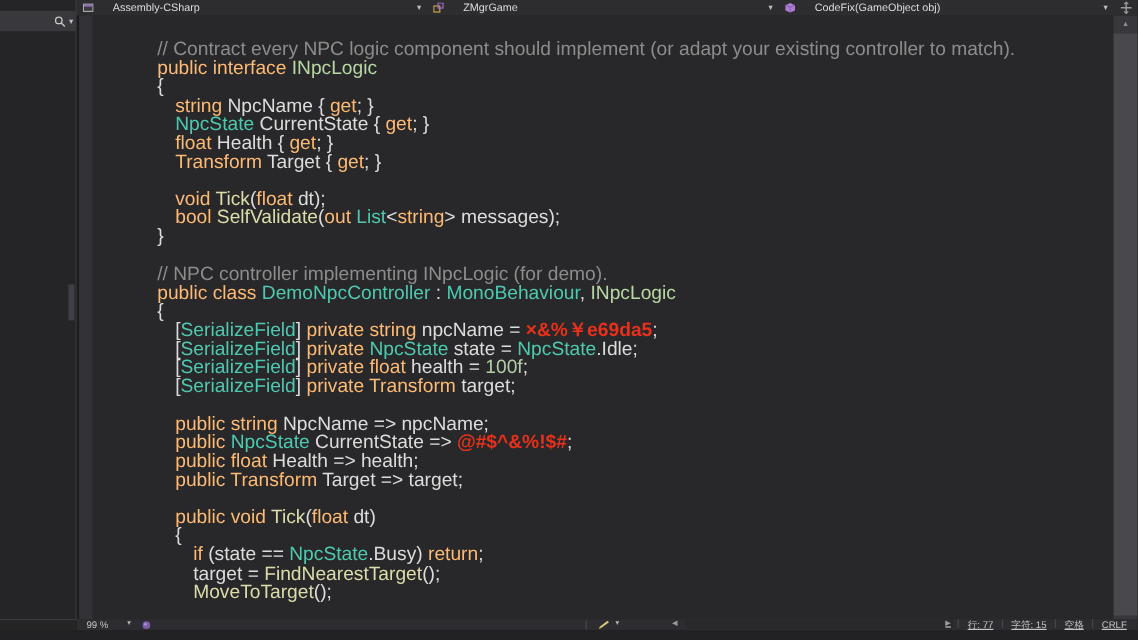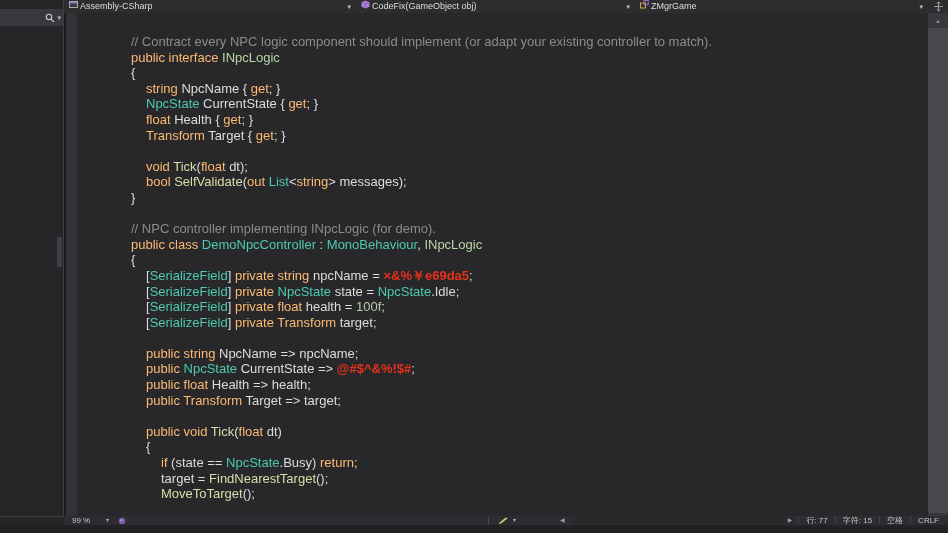--- a/index.html
+++ b/index.html
@@ -22,34 +22,34 @@
     padding-right:2px; gap:2px;
   }
   .sb-thumb { position:absolute; right:1px; top:237px; width:5px; height:30px; background:#3F3F45; }
 
   
   .navbar {
     position:absolute; left:64px; top:0; width:884px; height:13px;
     background:#2D2D30; display:flex; align-items:stretch;
   }
   .nav-section {
-    display:flex; align-items:flex-start; gap:2px; padding:0 5px;
+    display:flex; align-items:center; gap:16px; padding:0 5px;
     font-size:9px; line-height:13px; color:#DCDCDC; cursor:default; overflow:hidden;
   }
   .nav-s1 { width:292px; } .nav-s2 { width:293px; } .nav-s3 { width:279px; }
   .dd { margin-left:auto; color:#C0C0C4; font-size:7px; }
   .nav-splitter { width:20px; display:flex; align-items:center; justify-content:center; }
 
   
   .editor { position:absolute; left:64px; top:13px; width:884px; height:503px; background:#28282A; }
   .editor-gap { position:absolute; left:0; top:0; width:2px; height:100%; background:#1C1C1D; }
   .margin-strip { position:absolute; left:2px; top:0; width:11px; height:100%; background:#333337; }
   .code {
     position:absolute; left:13px; top:0; right:20px; bottom:0;
-    padding-top:21px; font-size:13px; line-height:15.6px;
+    padding-top:21px; font-size:16px; line-height:15.6px;
     white-space:pre; overflow:hidden; color:#DCDCDC;
   }
   .code-line { height:15.6px; }
   .tk-kw { color:#fdba74; }
   .tk-ty { color:#4EC9B0; }
   .tk-in { color:#B8D7A3; }
   .tk-me { color:#DCDCAA; }
   .tk-pl { color:#DCDCDC; }
   .tk-nu { color:#B5CEA8; }
   .tk-cm { color:#8C8C8C; }
@@ -69,21 +69,21 @@
   .bb-zoom { left:8px; }
   .bb-zoom-dd { left:42px; font-size:6px; color:#B5B5B9; }
   .bb-ink { left:54px; top:1px; }
   .bb-div { left:424px; top:1px; width:1px; height:7px; background:#4A4A4E; }
   .bb-pen { left:433px; top:1px; }
   .bb-pen-dd { left:449px; font-size:6px; color:#B5B5B9; }
   .bb-left-arrow { left:496px; font-size:6px; color:#9A9A9E; }
   .hscroll-track { position:absolute; left:508px; right:154px; top:1px; height:7px; background:#29292C; }
   .status-right {
     position:absolute; right:2px; top:0; height:9px;
-    display:flex; align-items:flex-start;
+    display:flex; align-items:flex-start;text-decoration:underline;
   }
   .status-right .st { padding:0 7px; line-height:9px; cursor:default; }
   .status-right .arrow { font-size:6px; color:#9A9A9E; padding:0 6px; }
   .sep { width:1px; height:7px; background:#46464B; }
 
   .bottomstrip { position:absolute; left:0; top:525px; width:948px; height:8px; background:#222224; }
   .corner-fill { position:absolute; left:0; top:517px; width:64px; height:8px; background:#252526; }
 </style>
 </head>
 <body>
@@ -103,35 +103,35 @@
 
   <div class="navbar">
     <div class="nav-section nav-s1">
       <svg width="9" height="9" viewBox="0 0 9 9">
         <rect x="0.5" y="1.5" width="8" height="6" fill="#3A3A3E" stroke="#A8A8AC" stroke-width="1"></rect>
         <rect x="1" y="2" width="7" height="1.6" fill="#8E6BB8"></rect>
       </svg>
       <span>Assembly-CSharp</span>
       <span class="dd">▾</span>
     </div>
+    <div class="nav-section nav-s2">
+      <svg width="9" height="9" viewBox="0 0 9 9">
+        <rect x="0.5" y="3" width="5" height="5" fill="none" stroke="#C8A84B" stroke-width="1"></rect>
+        <rect x="4" y="0.5" width="4.2" height="4.2" fill="none" stroke="#9B6BC8" stroke-width="1"></rect>
+      </svg>
+      <span>ZMgrGame</span>
+      <span class="dd">▾</span>
+    </div>
     <div class="nav-section nav-s3">
       <svg width="9" height="9" viewBox="0 0 9 9">
         <polygon points="4.5,0.5 8.5,2.3 8.5,6.7 4.5,8.5 0.5,6.7 0.5,2.3" fill="#AC7DD4"></polygon>
         <polyline points="0.5,2.3 4.5,4.1 8.5,2.3" fill="none" stroke="#7E56A6" stroke-width="0.7"></polyline>
         <line x1="4.5" y1="4.1" x2="4.5" y2="8.5" stroke="#7E56A6" stroke-width="0.7"></line>
       </svg>
       <span>CodeFix(GameObject obj)</span>
-      <span class="dd">▾</span>
-    </div>
-    <div class="nav-section nav-s2">
-      <svg width="9" height="9" viewBox="0 0 9 9">
-        <rect x="0.5" y="3" width="5" height="5" fill="none" stroke="#C8A84B" stroke-width="1"></rect>
-        <rect x="4" y="0.5" width="4.2" height="4.2" fill="none" stroke="#9B6BC8" stroke-width="1"></rect>
-      </svg>
-      <span>ZMgrGame</span>
       <span class="dd">▾</span>
     </div>
     <div class="nav-splitter">
       <svg width="11" height="11" viewBox="0 0 11 11">
         <path d="M5.5 1 V10 M1 5.5 H10" stroke="#9A9A9E" stroke-width="1.2" fill="none"></path>
         <path d="M3.8 2.5 L5.5 0.8 L7.2 2.5" stroke="#9A9A9E" stroke-width="1" fill="none"></path>
         <path d="M3.8 8.5 L5.5 10.2 L7.2 8.5" stroke="#9A9A9E" stroke-width="1" fill="none"></path>
       </svg>
     </div>
   </div>

